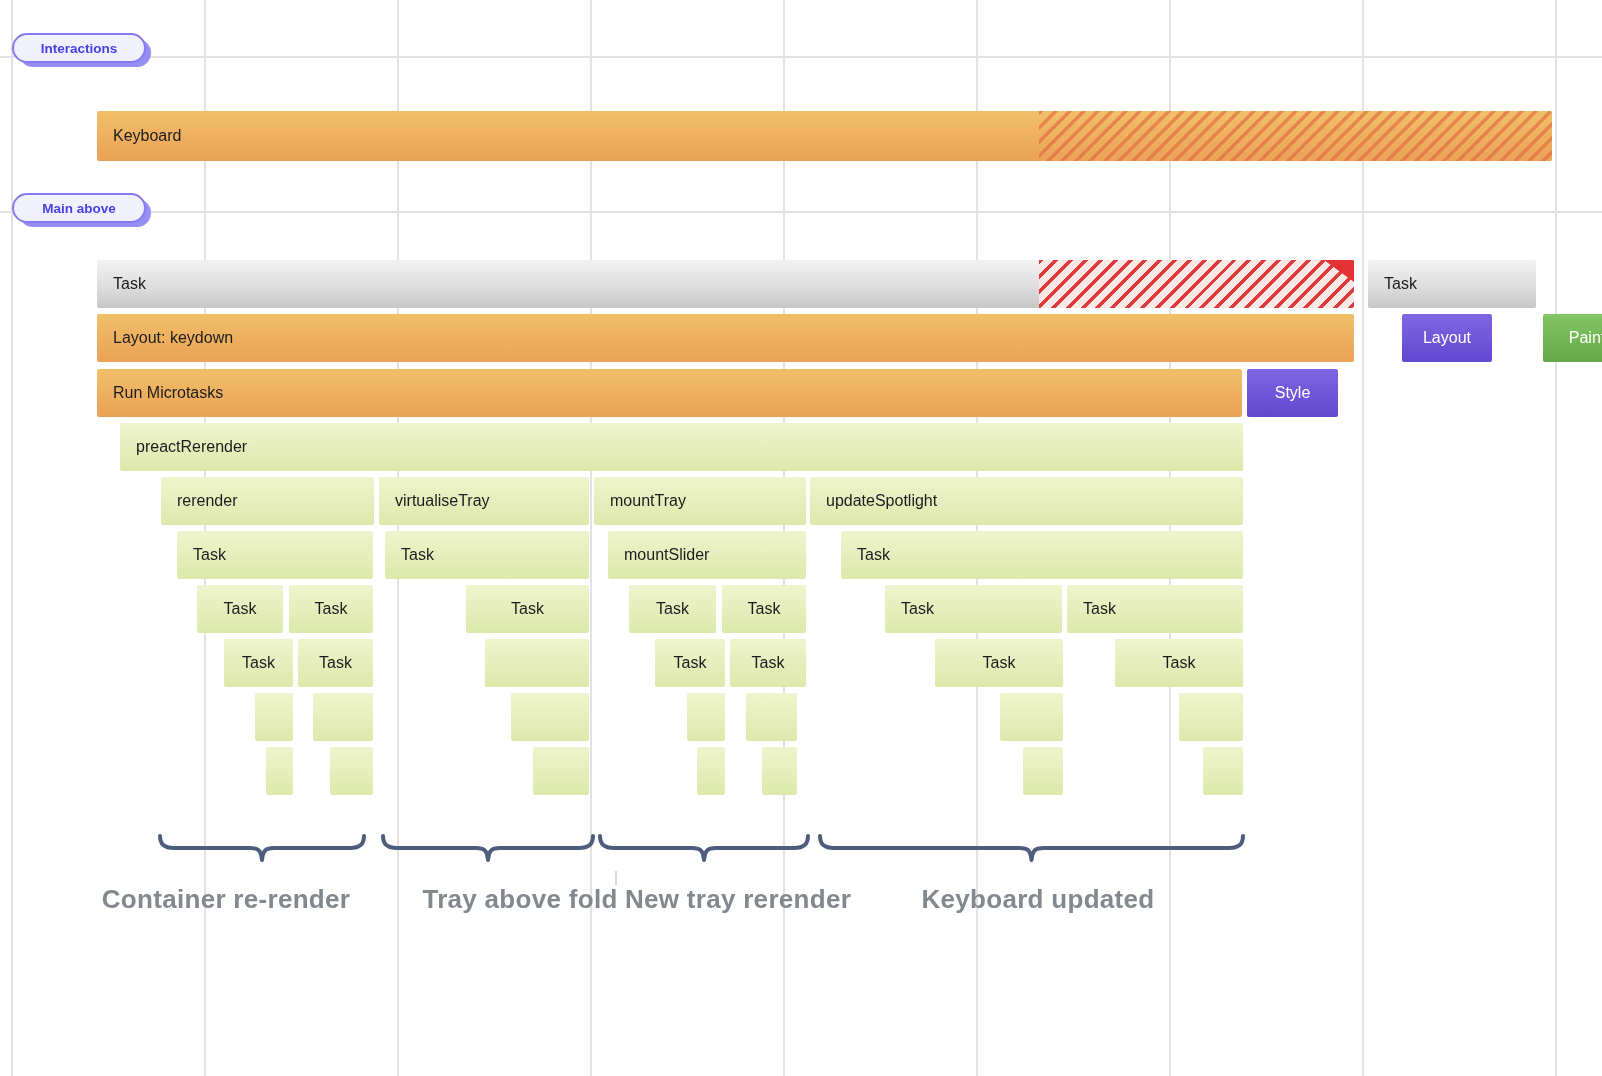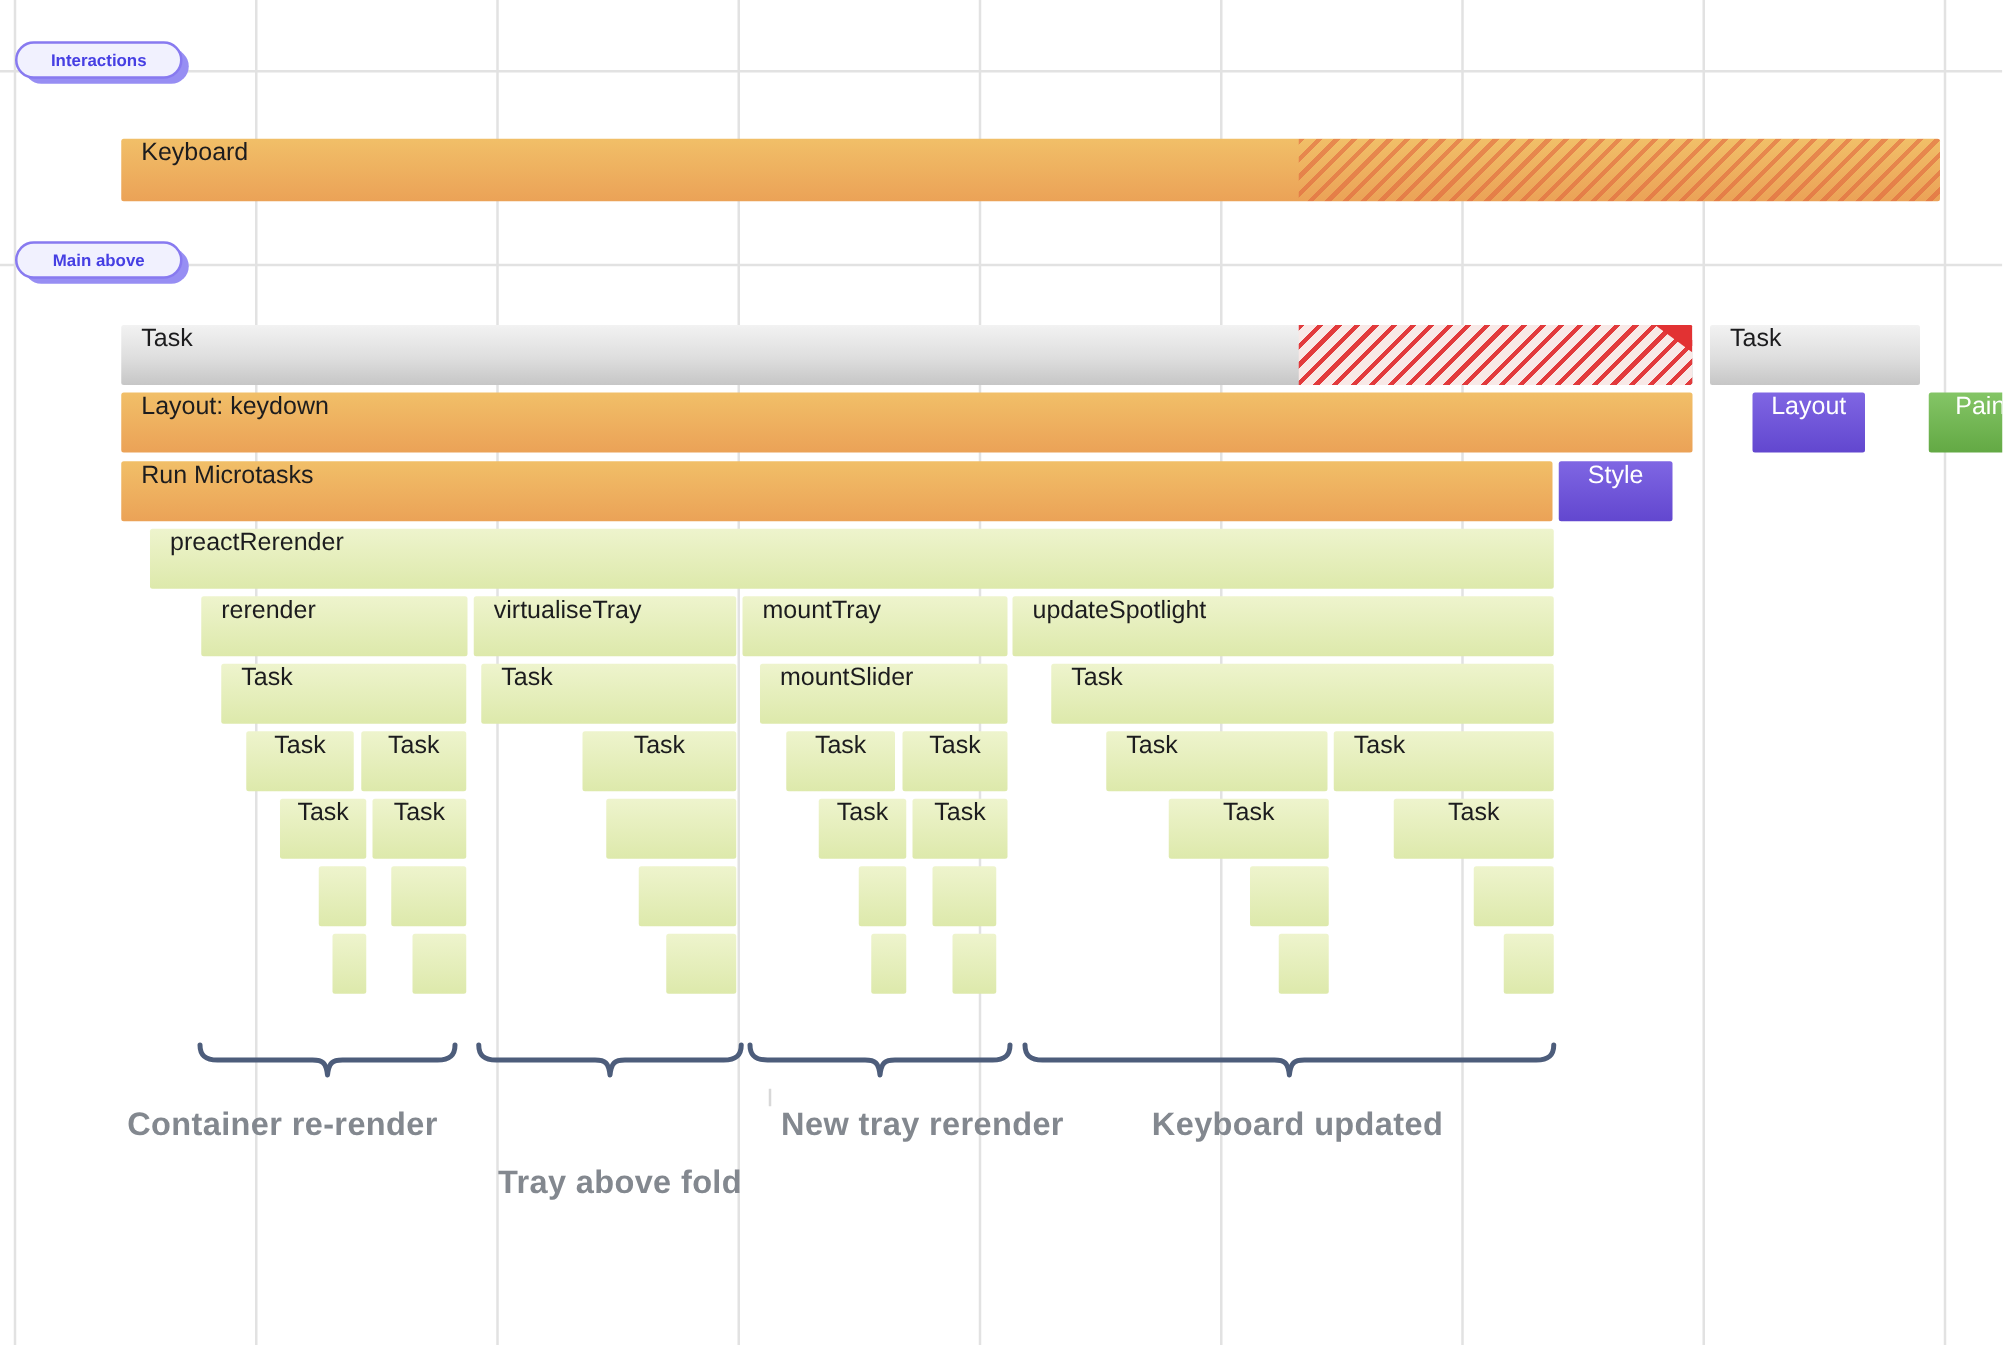--- a/index.html
+++ b/index.html
@@ -11,22 +11,22 @@
   .hline{position:absolute;left:0;width:1602px;height:2px;background:var(--grid,#e2e2e2);}
   .badge{
     position:absolute;left:12px;width:134px;height:30px;box-sizing:border-box;
     background:var(--badge-fill,#f1f1fe);border:2px solid var(--badge-border,#887af0);
     border-radius:17px;display:flex;align-items:center;justify-content:center;
     color:var(--badge-text,#463fe3);font-size:13.5px;font-weight:700;
     box-shadow:6px 5px 0 -1px var(--badge-shadow,#978ef3);
     z-index:3;
   }
   .bar{
-    position:absolute;box-sizing:border-box;display:flex;
-    font-size:20px;color:#1c1c1e;border-radius:2px;overflow:hidden;z-index:2;
+    position:absolute;box-sizing:border-box;display:flex;align-items:center;
+    font-size:16px;color:#1c1c1e;border-radius:2px;overflow:hidden;z-index:2;
   }
   .bar .lbl{padding-left:16px;white-space:nowrap;position:relative;z-index:2;}
   .bar.center{justify-content:center;}
   .bar.center .lbl{padding-left:0;}
   .bar.orange{background:linear-gradient(180deg,var(--orange-top,#f1bf68),var(--orange-bottom,#eba257));}
   .bar.gray{background:linear-gradient(180deg,var(--gray-top,#f2f2f2) 0%,#dedede 55%,var(--gray-bottom,#c6c6c6) 100%);}
   .bar.green{background:linear-gradient(180deg,var(--green-top,#eef4cd),var(--green-bottom,#dde9ab));}
   .bar.purple{background:linear-gradient(180deg,var(--purple-top,#7f66e3),var(--purple-bottom,#6247cf));color:#fff;}
   .bar.paint{background:linear-gradient(180deg,var(--paint-top,#84c566),var(--paint-bottom,#63a944));color:#fff;}
   .hatch{position:absolute;top:0;bottom:0;right:0;z-index:1;}
@@ -212,18 +212,18 @@
              C 820 844, 824 848, 834 848
              L 1019.5 848
              C 1027.5 848, 1030.5 850, 1031.5 860
              C 1032.5 850, 1035.5 848, 1043.5 848
              L 1229 848
              C 1239 848, 1243 844, 1243 836" fill="none" stroke="#4d5d7b" stroke-width="4" stroke-linecap="round" stroke-linejoin="round"></path>
     </svg>
 
   <div id="brace-labels">
       <div class="brace-label" style="left: 226px; top: 884px;">Container re-render</div>
-      <div class="brace-label" style="left: 496px; top: 884px; margin-top: 46px;">Tray above fold</div>
+      <div class="brace-label" style="left: 520px; top: 884px;">Tray above fold</div>
       <div class="brace-label" style="left: 738px; top: 884px;">New tray rerender</div>
       <div class="brace-label" style="left: 1038px; top: 884px;">Keyboard updated</div>
       <div class="tickmark" style="left: 615px; top: 871px; height: 14px;"></div>
     </div>
 </div>
 
 </body></html>

